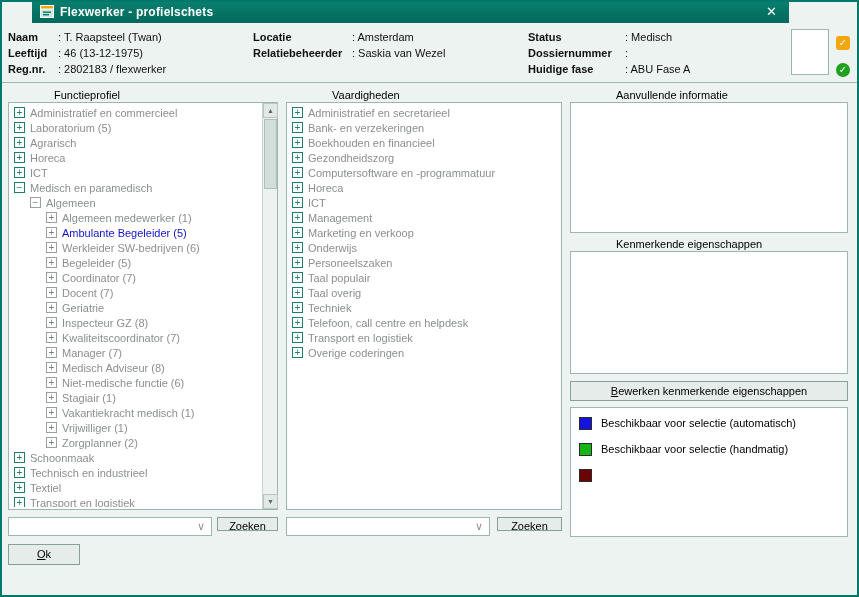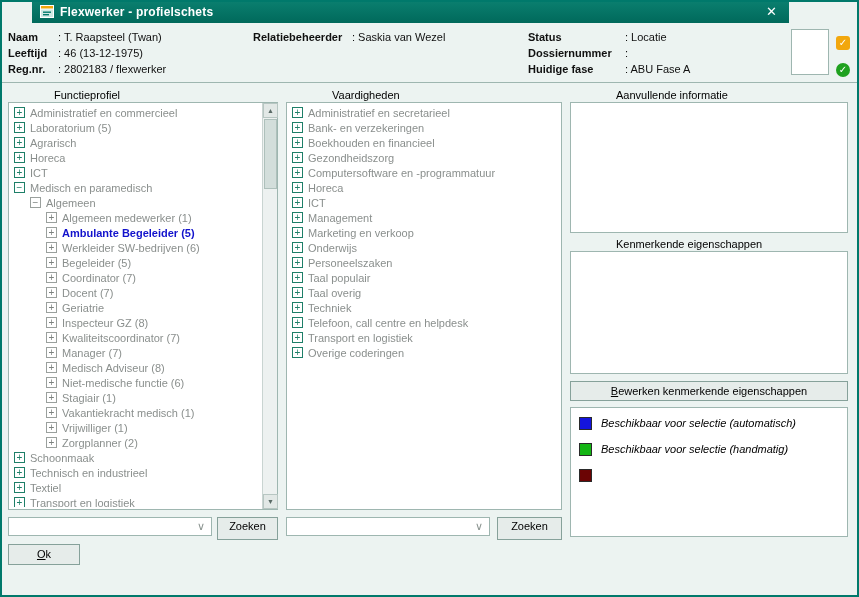--- a/index.html
+++ b/index.html
@@ -50,21 +50,21 @@
 
   
   .panel { position:absolute; background:#fff; border:1px solid #9EB6B0; }
 
   
   .tree-inner { position:absolute; left:2px; top:2px; bottom:2px; overflow:hidden; }
   .tree-row {
     height:15px; display:flex; align-items:center;
     color:#8A8F8D; white-space:nowrap; cursor:default;
   }
-  .tree-row.selected .tree-label { color:#1212CC; font-weight:bold; }
+  .tree-row.selected .tree-label { color:#1212CC; font-weight:normal; }
   .expander {
     display:inline-block; flex:none; width:11px; height:11px;
     border:1px solid; background:#fff; margin-right:5px;
     font-size:10px; line-height:9px; text-align:center;
   }
   .exp-root { border-color:#1E7F68; color:#1E7F68; }
   .exp-child { border-color:#9aa09d; color:#7b817e; }
 
   
   .scrollbar {
@@ -86,27 +86,27 @@
   .combo {
     position:absolute; height:19px; background:#fff; border:1px solid #9EB6B0;
     display:flex; align-items:center; justify-content:flex-end; cursor:default;
   }
   .chevron { color:#8a938f; font-size:11px; margin-right:6px; line-height:17px; }
   .btn {
     position:absolute; display:block; text-align:center;
     background:#E6ECEA; border:1px solid #86A19A; color:#000;
     font-size:11px; cursor:default;
   }
-  .btn-zoeken { height:23px; line-height:17px; }
+  .btn-zoeken { height:14px; line-height:17px; }
   .btn-bewerken { left:570px; top:381px; width:278px; height:20px; line-height:18px; }
   .btn-ok { left:8px; top:544px; width:72px; height:21px; line-height:19px; }
   .accel::first-letter { text-decoration:underline; }
 
   
-  .legend { padding-top:2px;font-style:italic; }
+  .legend { padding-top:2px; }
   .legend-row { display:flex; align-items:center; height:26px; padding-left:8px; }
   .legend-swatch { width:13px; height:13px; border:1px solid #2a2a2a; margin-right:9px; flex:none; }
   .legend-label { color:#000; white-space:nowrap; }
 </style>
 </head>
 <body>
 
 <div>
 
   <div class="titlebar">
@@ -132,28 +132,32 @@
           <span class="hlabel c1">Leeftijd</span>
           <span class="hvalue">: 46 (13-12-1975)</span>
         </div>
       <div class="hrow">
           <span class="hlabel c1">Reg.nr.</span>
           <span class="hvalue">: 2802183 / flexwerker</span>
         </div>
     </div>
     <div class="hcol" style="left:253px">
       <div class="hrow">
+          <span class="hlabel c2">Locatie</span>
+          <span class="hvalue">: Amsterdam</span>
+        </div>
+      <div class="hrow">
           <span class="hlabel c2">Relatiebeheerder</span>
           <span class="hvalue">: Saskia van Wezel</span>
         </div>
     </div>
     <div class="hcol" style="left:528px">
       <div class="hrow">
           <span class="hlabel c3">Status</span>
-          <span class="hvalue">: Locatie</span>
+          <span class="hvalue">: Medisch</span>
         </div>
       <div class="hrow">
           <span class="hlabel c3">Dossiernummer</span>
           <span class="hvalue">:</span>
         </div>
       <div class="hrow">
           <span class="hlabel c3">Huidige fase</span>
           <span class="hvalue">: ABU Fase A</span>
         </div>
     </div>

